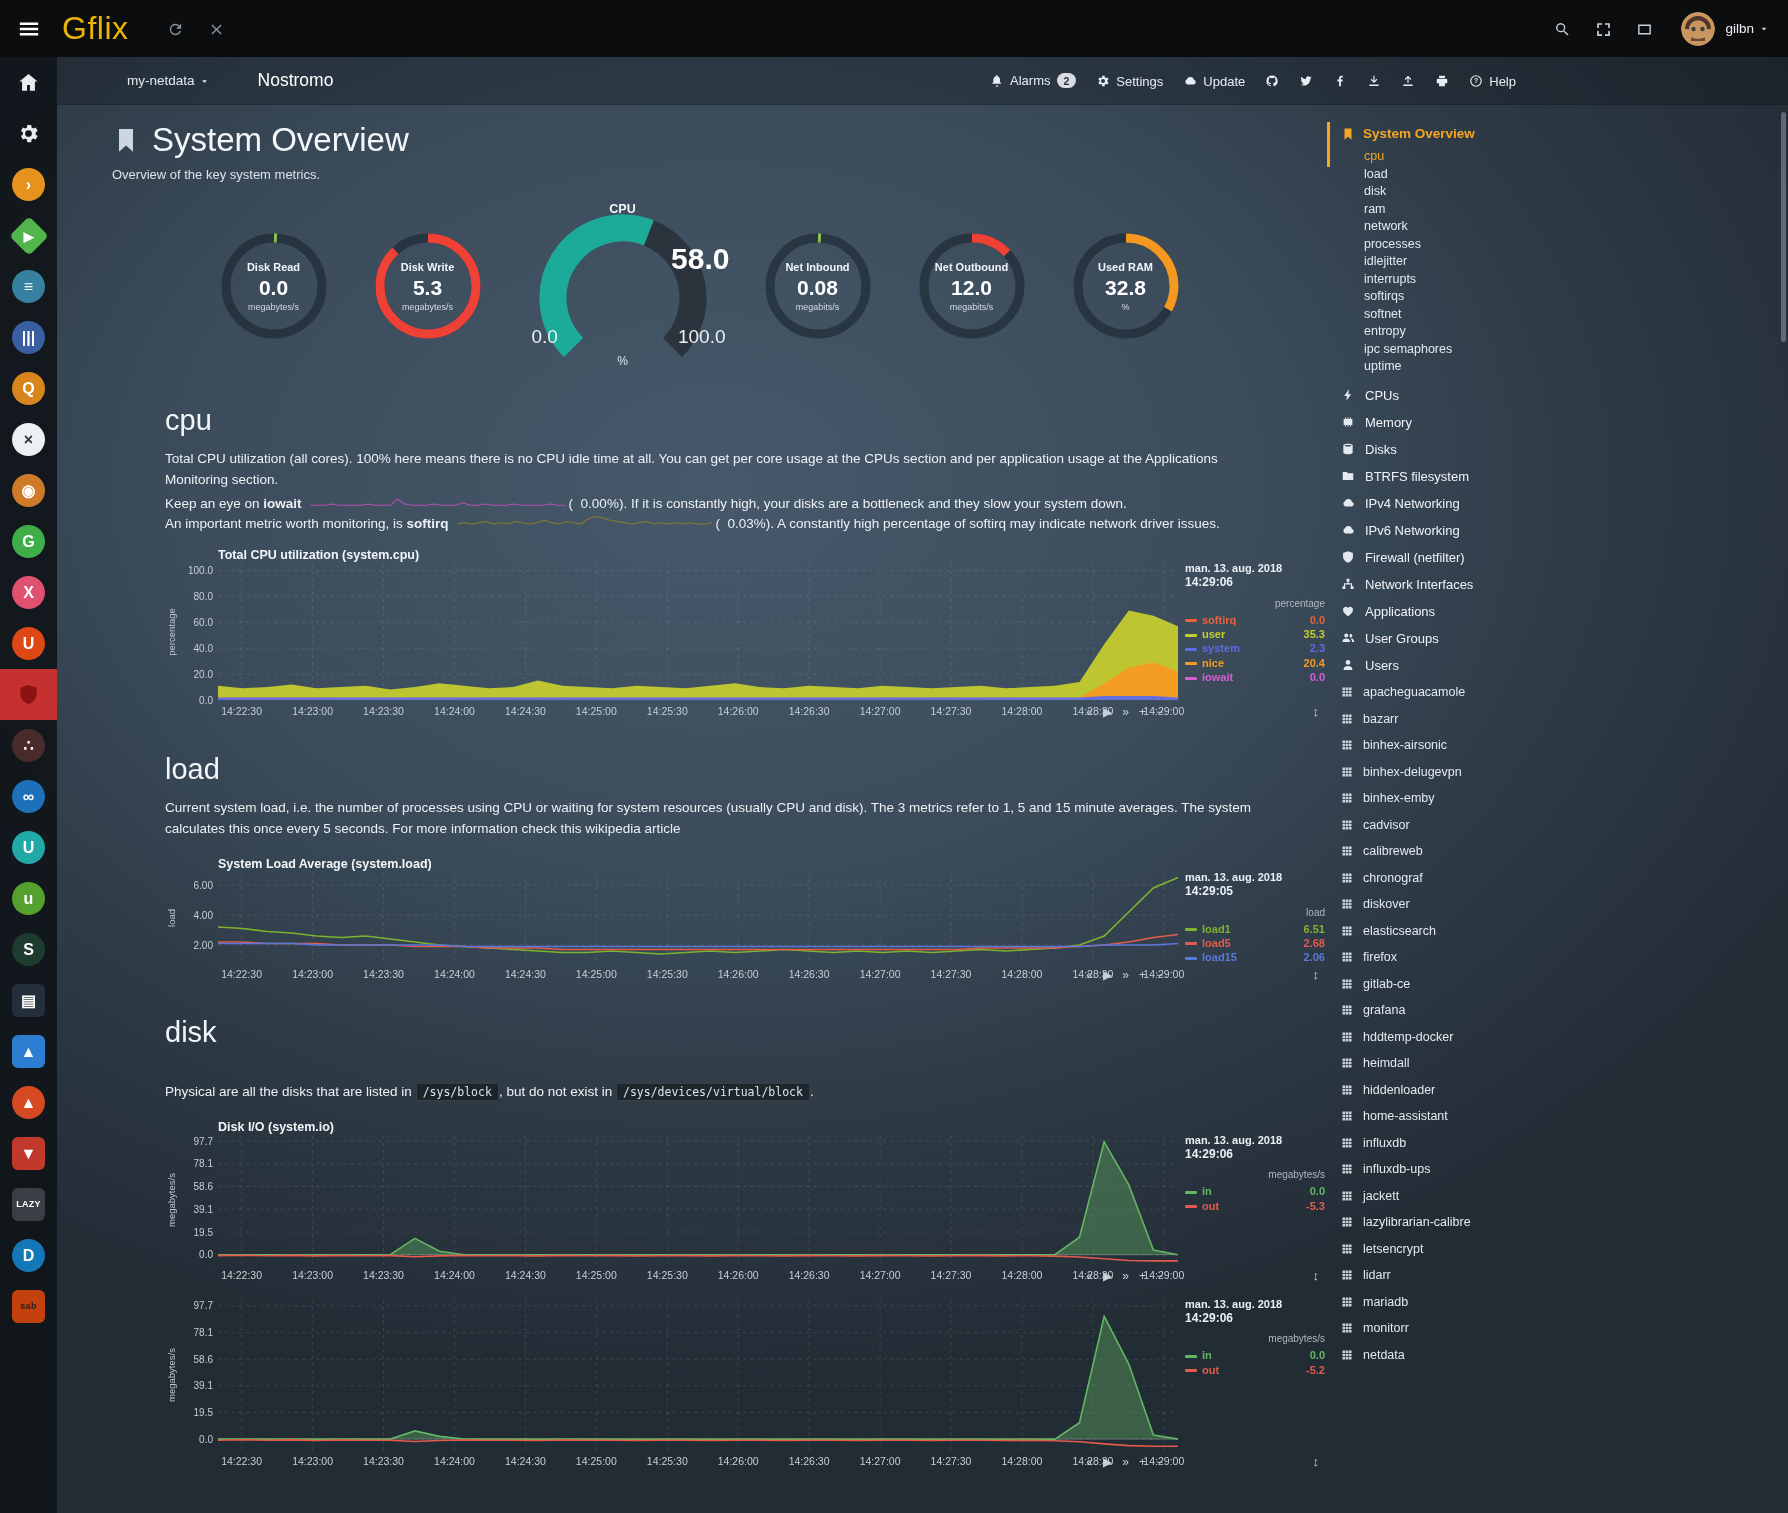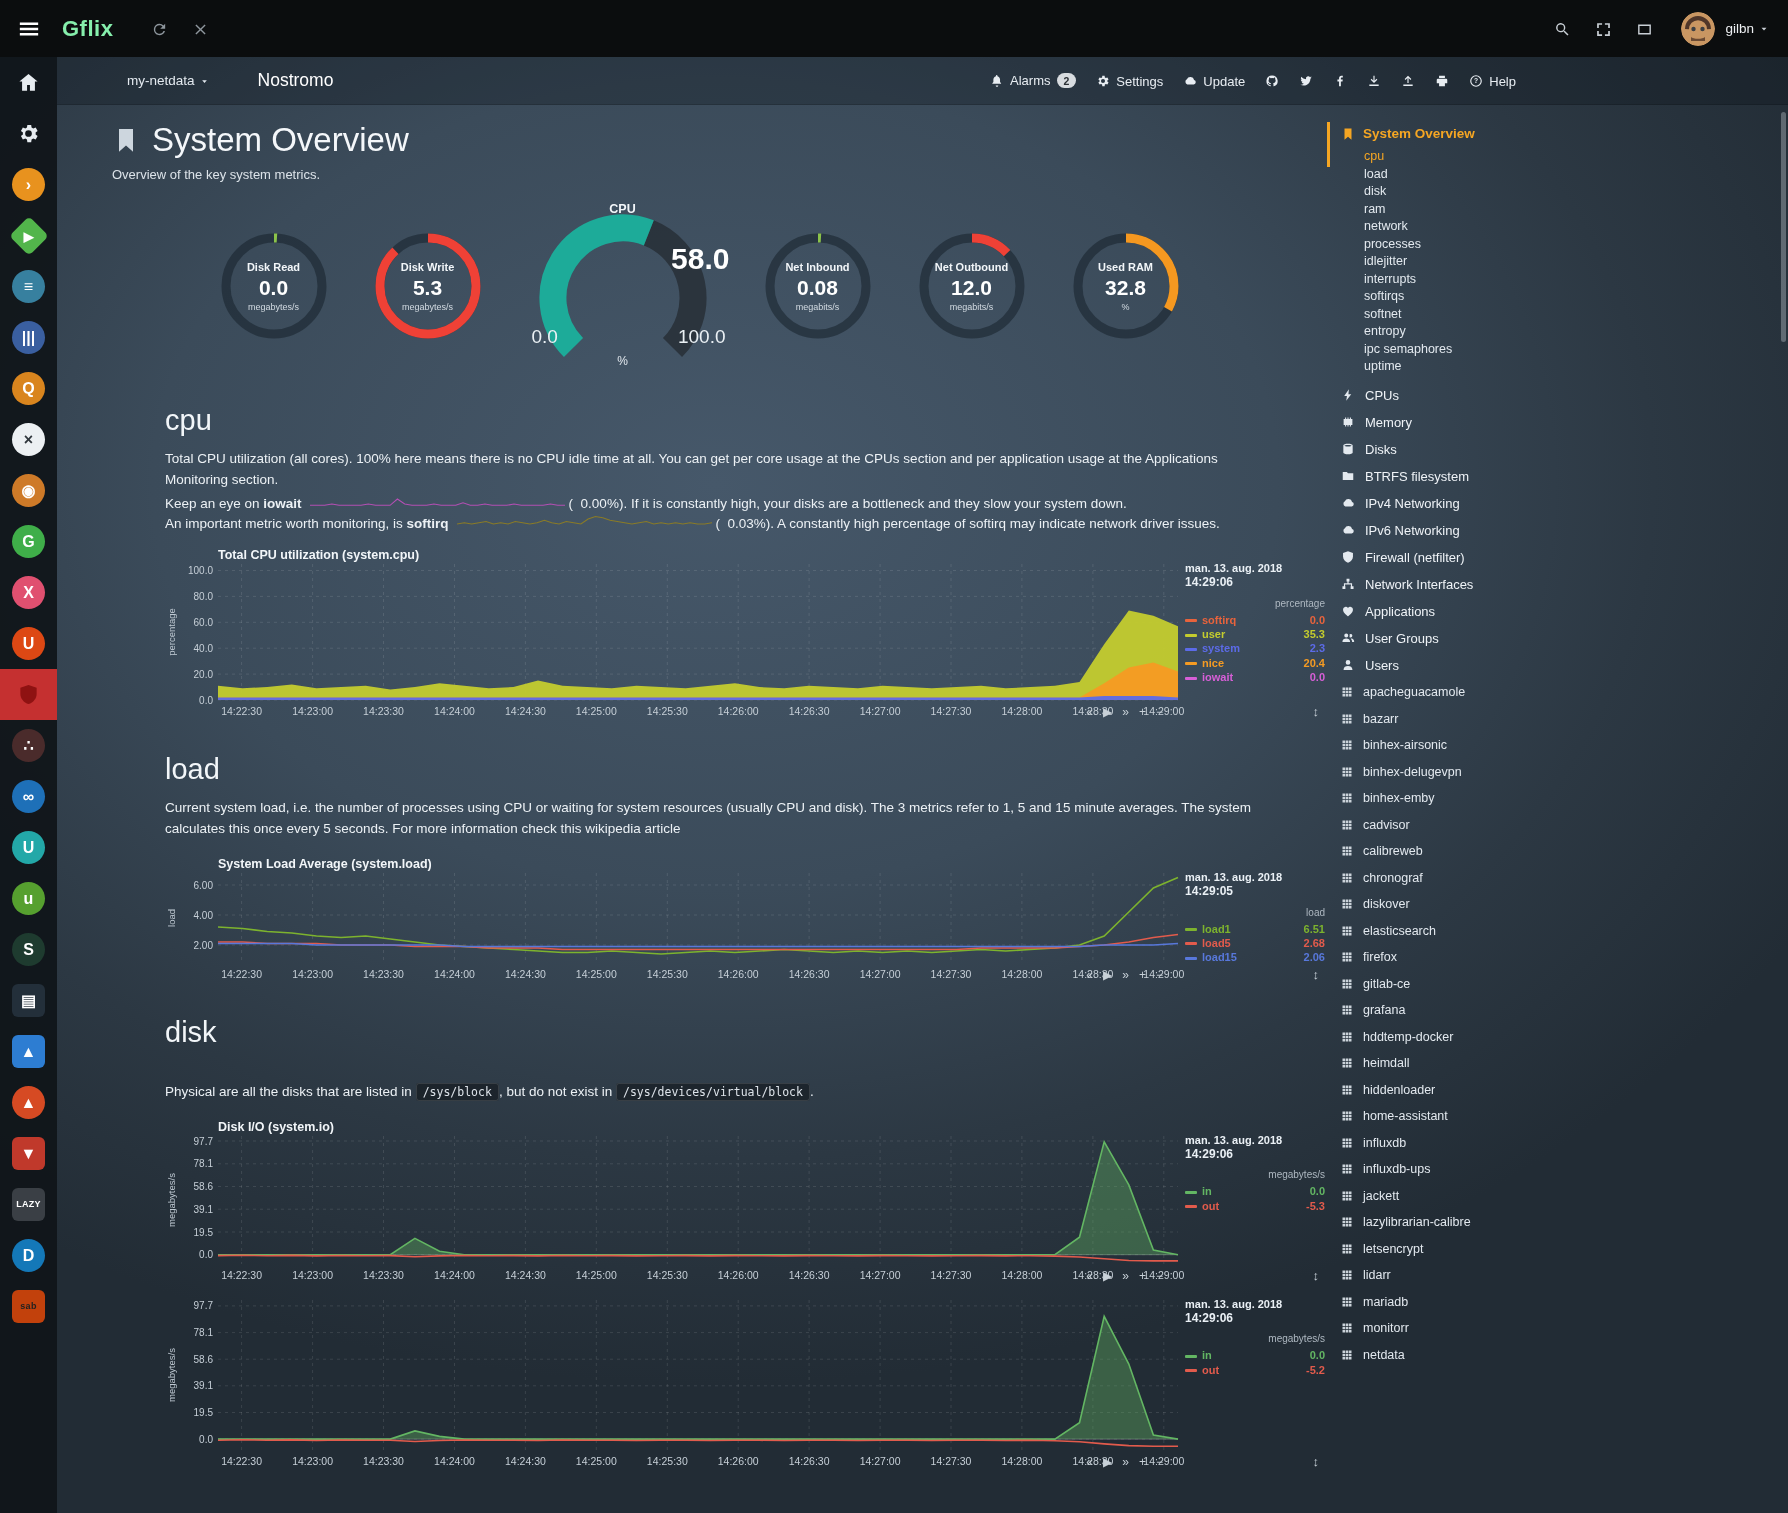--- a/index.html
+++ b/index.html
@@ -6,21 +6,21 @@
     background:#222C35;font-family:"Liberation Sans",sans-serif;color:#E9EEF2;}
   body{position:relative;
     background:radial-gradient(1250px 900px at 40% 32%, #46586A 0%, #3B4B5A 45%, #2C3843 75%, #222C35 100%);}
   .ic{width:16px;height:16px;display:inline-block;vertical-align:middle}
 
   
   #topbar{position:absolute;top:0;left:0;right:0;height:57px;background:#0B0D0E;z-index:40;
     display:flex;align-items:center;padding:0 18px;box-sizing:border-box}
   #hamburger{color:#FFF;margin-right:22px;cursor:pointer}
   #hamburger .ic{width:22px;height:22px}
-  #gflix-title{font-size:22px;font-weight:bold;color:#86efac;letter-spacing:.5px;margin-right:26px}
+  #gflix-title{font-size:32px;font-weight:normal;color:#eab308;letter-spacing:.5px;margin-right:26px}
   .tb-ic{color:#8E969D;margin:0 12px;cursor:pointer}
   .tb-ic .ic{width:17px;height:17px}
   #tb-right{margin-left:auto;display:flex;align-items:center}
   #tb-right .tb-ic{color:#C9CFD5}
   #avatar{width:34px;height:34px;border-radius:50%;overflow:hidden;margin:0 10px 0 16px;flex:0 0 auto}
   #username{font-size:13.5px;color:#EDEFF2;display:flex;align-items:center;gap:4px}
   #username .ic{width:12px;height:12px;color:#C9CFD5}
 
   
   #leftbar{position:absolute;top:57px;left:0;bottom:0;width:57px;background:rgba(16,21,26,0.94);z-index:30}

